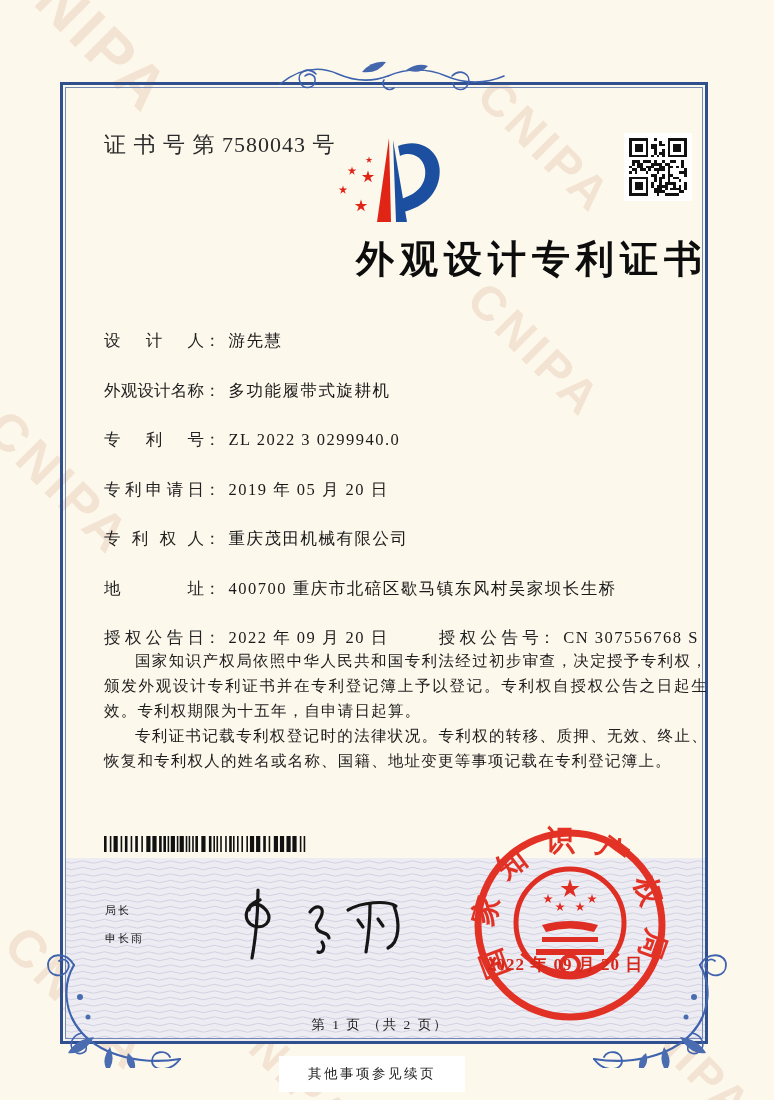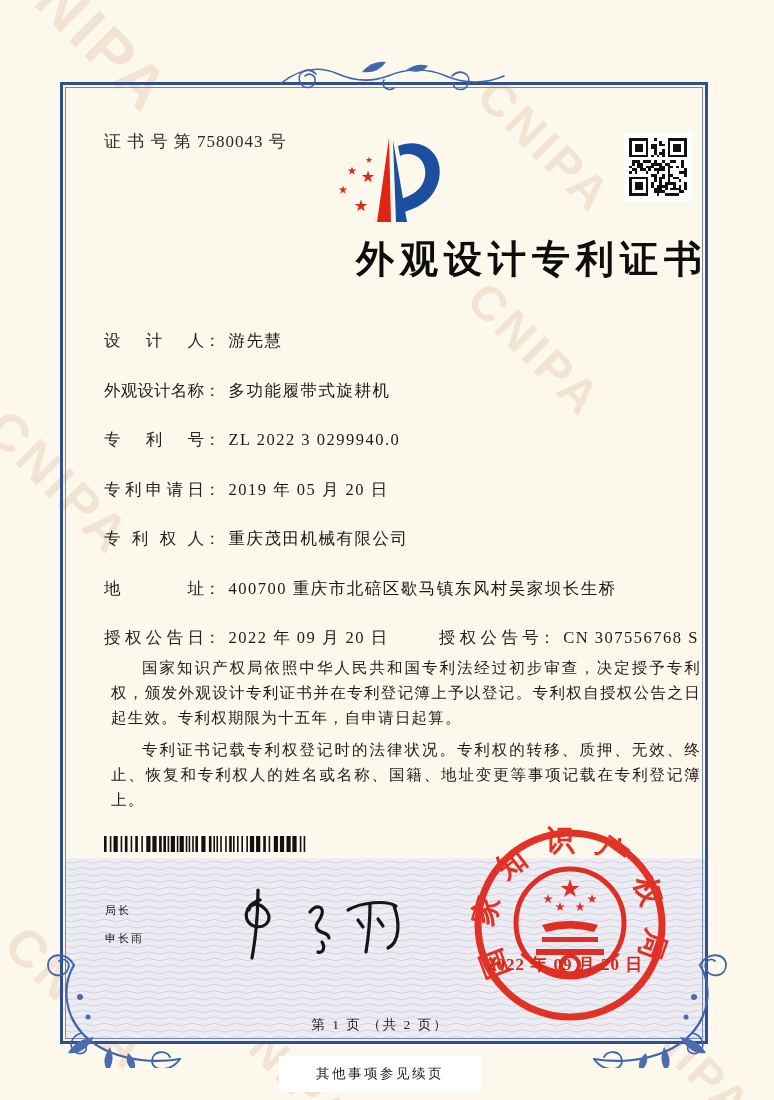--- a/index.html
+++ b/index.html
@@ -23,21 +23,21 @@
   }
   .frame-inner{
     position:absolute;left:2px;top:2px;right:2px;bottom:2px;
     border:1px solid #7388b5;
   }
   
   #waves{position:absolute;left:66px;top:858px;z-index:1;}
   
   .certno{
     position:absolute;left:104px;top:130px;z-index:3;
-    font-size:17px;letter-spacing:1px;color:#2a2a2a;
+    font-size:22px;letter-spacing:1px;color:#2a2a2a;
   }
   #logo{position:absolute;left:330px;top:130px;z-index:3;}
   #qr{position:absolute;left:629px;top:138px;z-index:3;background:#fff;box-shadow:0 0 0 5px #fff;}
   .title{
     position:absolute;left:60px;top:234px;width:648px;z-index:3;
     text-align:right;font-size:38px;font-weight:bold;letter-spacing:6px;color:#0d0d0d;
   }
   
   .fields{position:absolute;left:104px;top:330px;width:604px;z-index:3;font-size:16.5px;}
   .frow{margin-bottom:27.5px;white-space:nowrap;}
@@ -46,21 +46,21 @@
     text-align:justify;text-align-last:justify;letter-spacing:0;color:#222;
   }
   .fcolon{display:inline-block;margin-right:8px;color:#222;}
   .fvalue{letter-spacing:1.5px;color:#1a1a1a;}
   .grant2{margin-left:46px;}
   
   .notice{
     position:absolute;left:104px;top:648px;width:604px;z-index:3;
     font-size:15.5px;line-height:25px;letter-spacing:1.2px;color:#1d1d1d;text-align:justify;
   }
-  .notice p{margin:7px;text-indent:2em;}
+  .notice p{margin:0;text-indent:2em;}
   
   #barcode{position:absolute;left:104px;top:836px;z-index:3;}
   
   .signer{
     position:absolute;left:105px;top:903px;z-index:3;
     font-family:"Liberation Sans","DejaVu Sans",sans-serif;
     font-size:11px;letter-spacing:2px;color:#111;
   }
   .signer div{margin-bottom:13px;}
   #signature{position:absolute;left:230px;top:886px;z-index:4;}
@@ -74,21 +74,21 @@
   #orn-top{position:absolute;left:276px;top:58px;z-index:3;}
   .orn-corner{position:absolute;top:933px;z-index:3;width:150px;height:135px;}
   #orn-bl{left:34px;}
   #orn-br{left:590px;transform:scaleX(-1);}
   
   .pageinfo{
     position:absolute;left:60px;top:1016px;width:640px;z-index:3;
     text-align:center;font-size:13.5px;letter-spacing:2px;color:#222;
   }
   .note-box{
-    position:absolute;left:279px;top:1056px;width:202px;height:36px;z-index:3;
+    position:absolute;left:279px;top:1056px;width:186px;height:36px;z-index:3;
     background:#ffffff;display:flex;align-items:center;justify-content:center;
     font-size:13.5px;letter-spacing:2.5px;color:#1d1d1d;
   }
 </style>
 </head>
 <body>
 
 <span class="wm" style="left:-18px;top:-8px;font-size:62px;">CNIPA</span>
 <span class="wm" style="left:462px;top:118px;font-size:48px;">CNIPA</span>
 <span class="wm" style="left:452px;top:322px;font-size:48px;">CNIPA</span>

